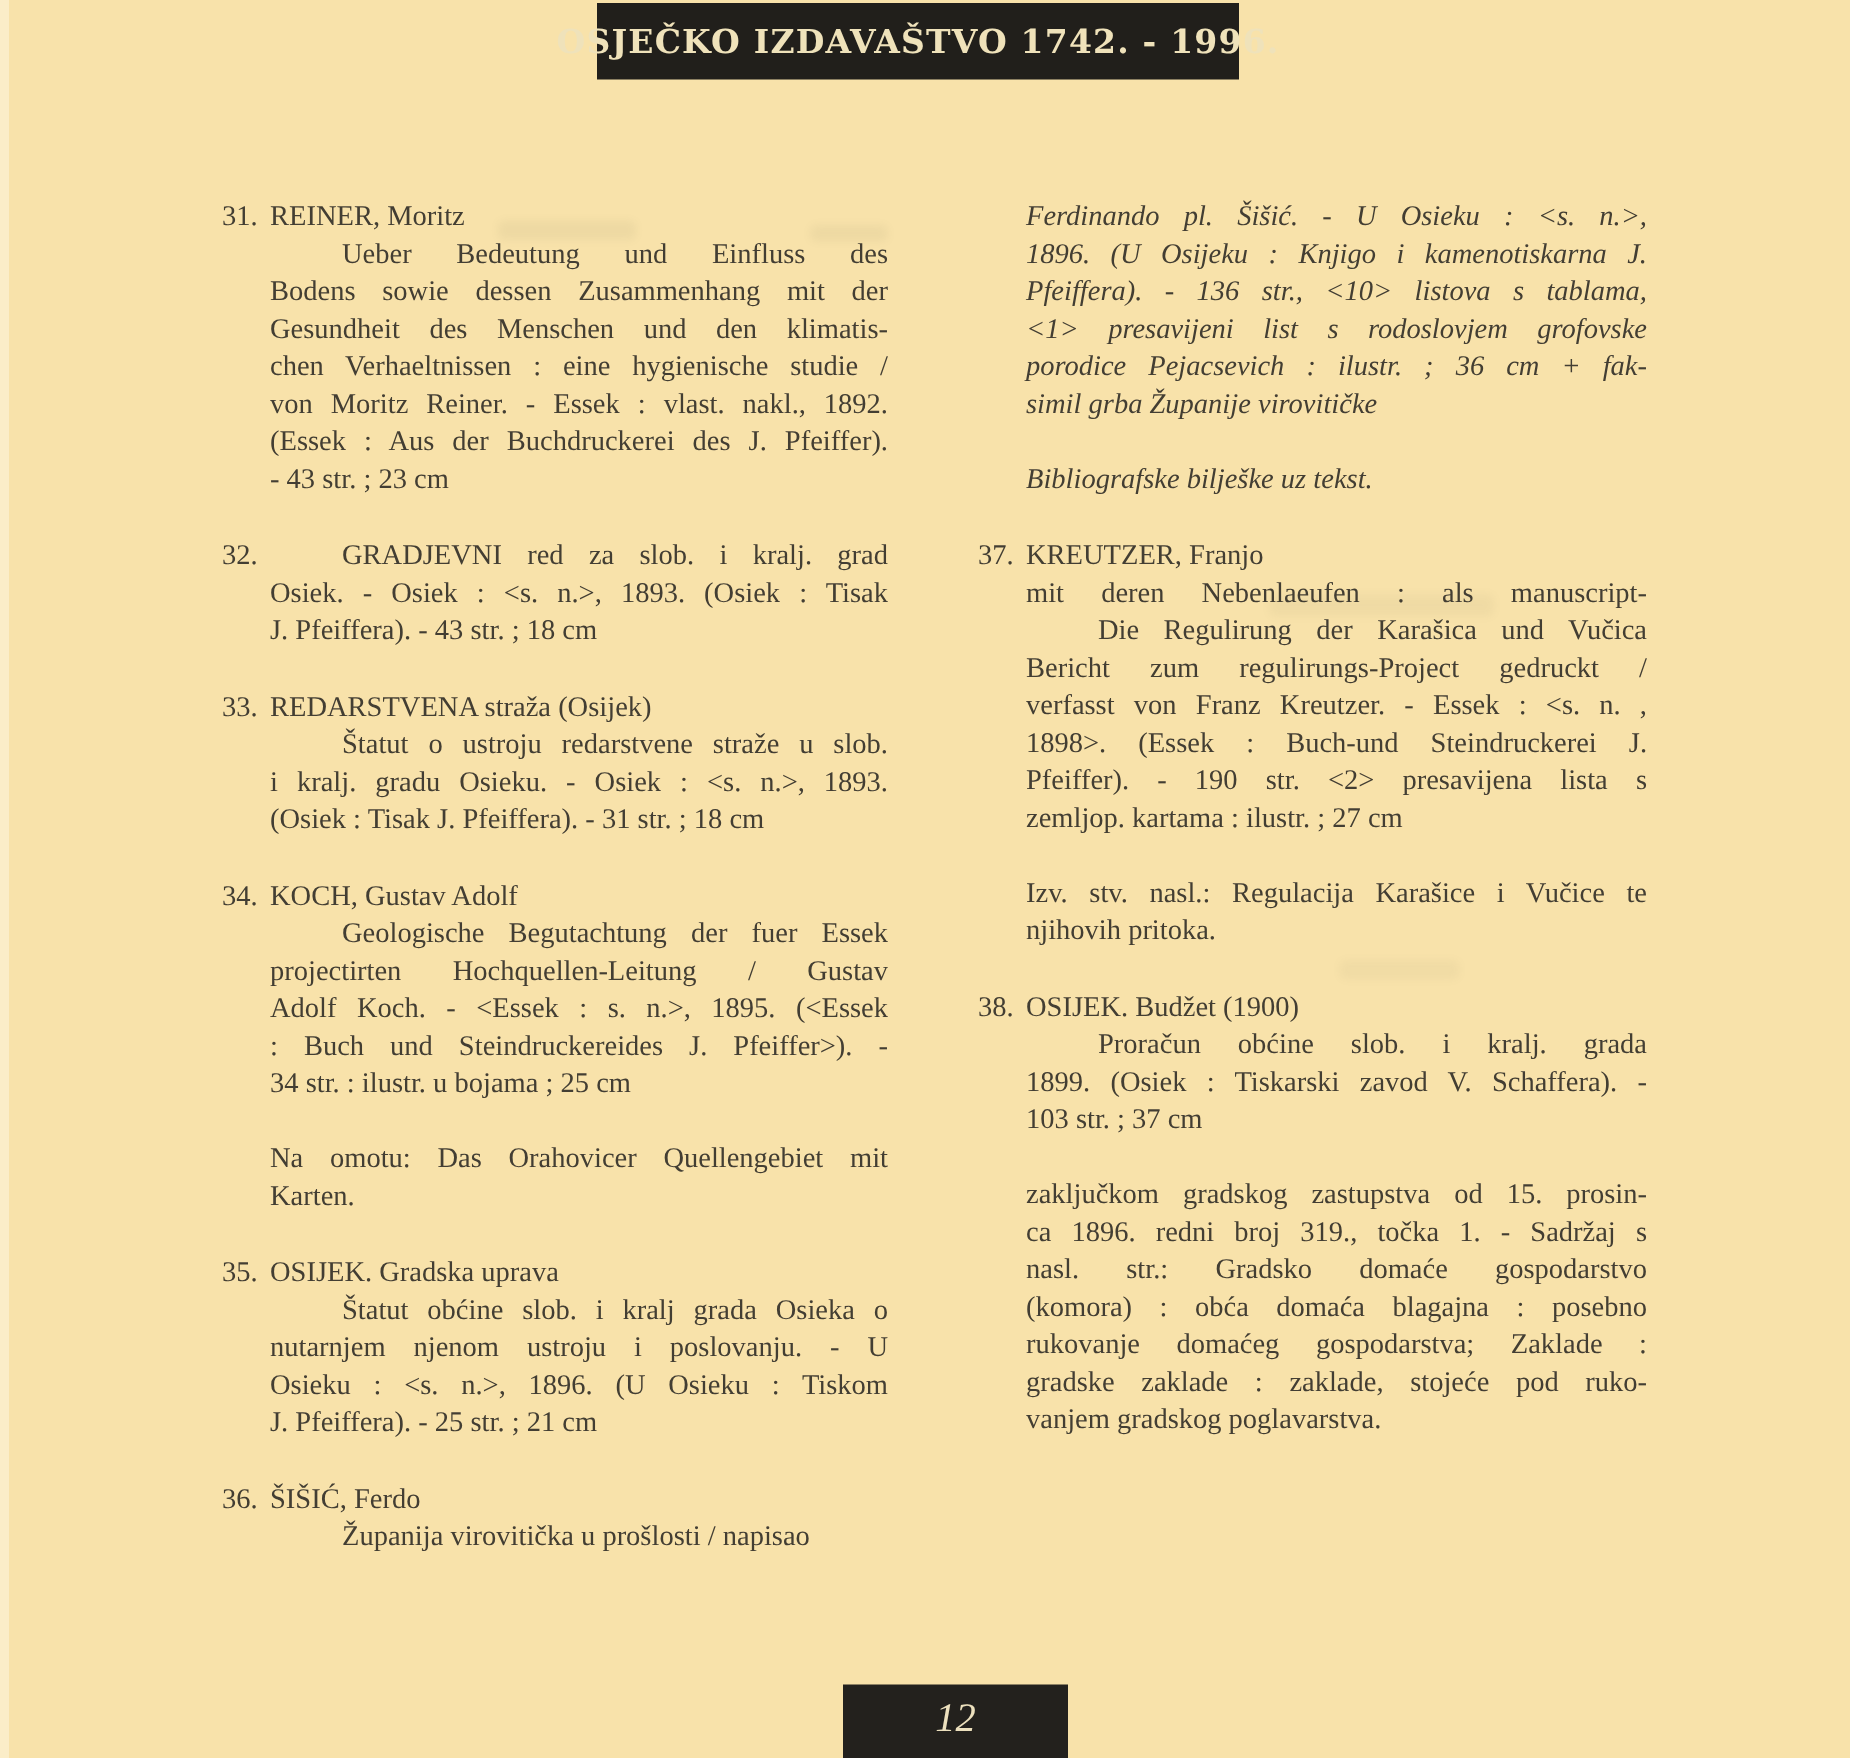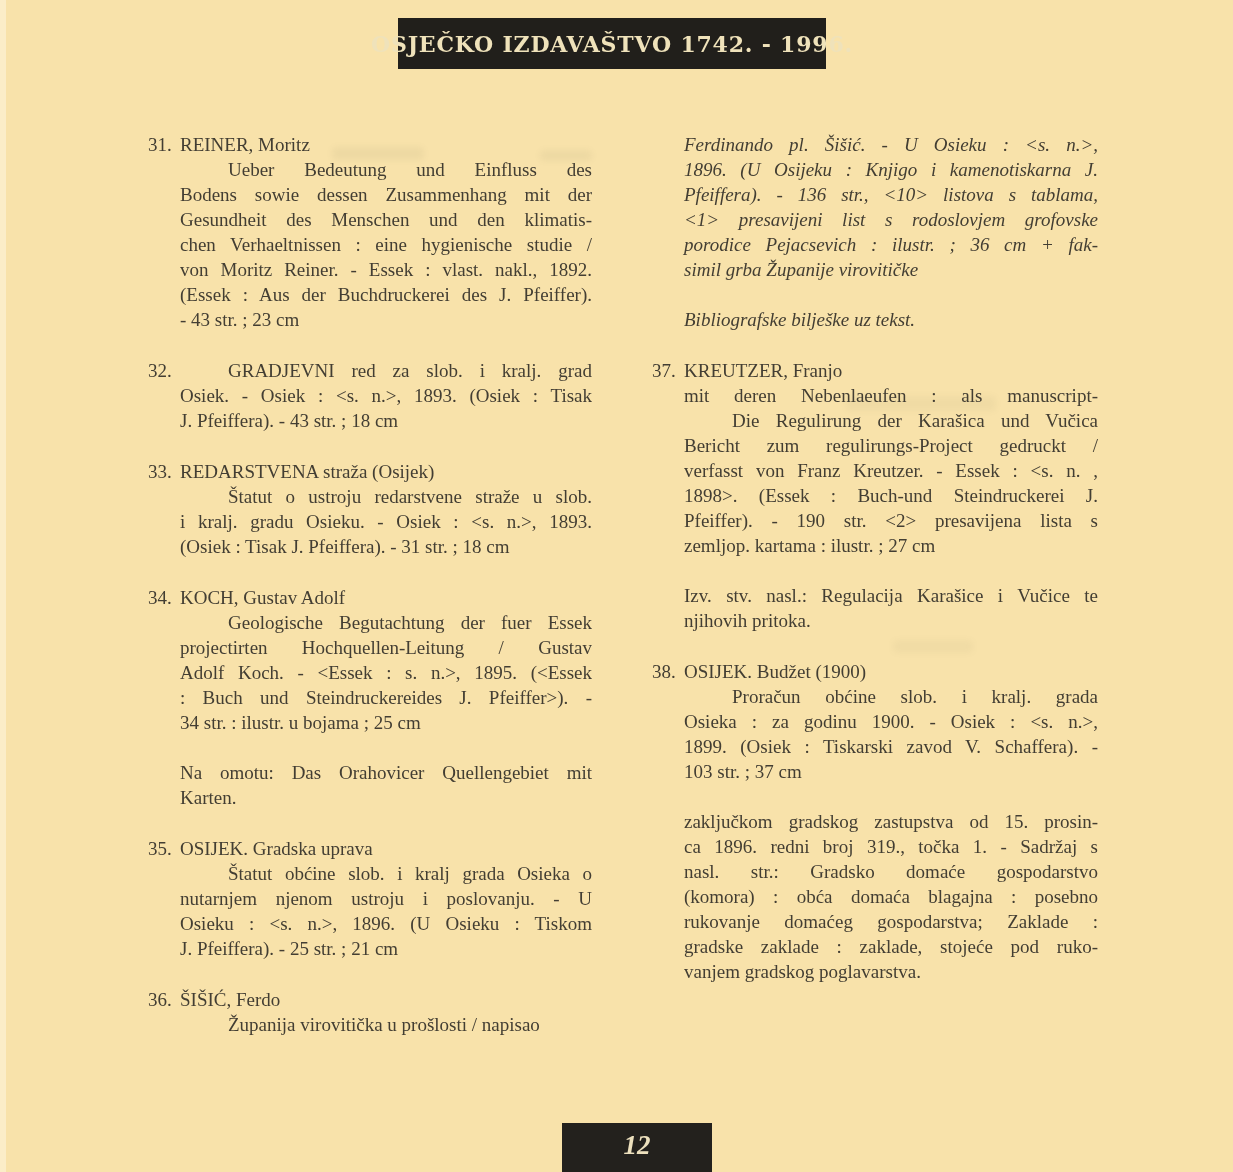--- a/index.html
+++ b/index.html
@@ -10,21 +10,21 @@
     overflow:hidden;
     font-family:"Liberation Serif","DejaVu Serif",serif;
     color:#433e33;
   }
   .page-edge{
     position:absolute;left:0;top:0;width:6px;height:1172px;
     background:#fbf0cf;opacity:.8;
   }
   
   .header-bar{
-    position:absolute;left:398px;top:18px;width:428px;height:51px;
+    position:absolute;left:398px;top:2px;width:428px;height:51px;
     background:#211f1b;
     display:flex;align-items:center;justify-content:center;
   }
   .header-bar .title{
     font-family:"DejaVu Serif","Liberation Serif",serif;
     font-weight:bold;font-size:22px;letter-spacing:.8px;
     color:#efe2ba;white-space:nowrap;
   }
   
   .col{position:absolute;top:132px;font-size:19px;line-height:25px;}
@@ -40,21 +40,21 @@
   .ln{min-height:25px;}
   .j{text-align:justify;text-align-last:justify;}
   .ind{padding-left:48px;}
   
   .footer-box{
     position:absolute;left:562px;top:1123px;width:150px;height:49px;
     background:#23211d;
     display:flex;align-items:center;justify-content:center;
   }
   .footer-box .pageno{
-    font-style:italic;font-weight:bold;font-size:27px;color:#ece0bd;
+    font-style:italic;font-weight:normal;font-size:27px;color:#ece0bd;
     padding-bottom:4px;
   }
   
   .bleed{position:absolute;background:#6d6a4a;opacity:.07;filter:blur(3px);border-radius:4px;}
   .bleed.b1{left:332px;top:147px;width:92px;height:13px;}
   .bleed.b2{left:540px;top:150px;width:52px;height:11px;}
   .bleed.b3{left:846px;top:396px;width:150px;height:15px;opacity:.055;}
   .bleed.b4{left:893px;top:640px;width:80px;height:13px;opacity:.05;}
 </style>
 </head>
@@ -176,21 +176,20 @@
           <div class="ln j">Izv. stv. nasl.: Regulacija Karašice i Vučice te</div>
           <div class="ln">njihovih pritoka.</div>
         </div>
     </div>
 
     <div class="entry">
       <span class="num">38.</span>
       <div class="heading">OSIJEK. Budžet (1900)</div>
       <div class="entry-body">
           <div class="ln j ind">Proračun obćine slob. i kralj. grada</div>
-          <div class="ln j">Osieka : za godinu 1900. - Osiek : &lt;s. n.&gt;,</div>
           <div class="ln j">1899. (Osiek : Tiskarski zavod V. Schaffera). -</div>
           <div class="ln">103 str. ; 37 cm</div>
         </div>
       <div class="note">
           <div class="ln j">zaključkom gradskog zastupstva od 15. prosin-</div>
           <div class="ln j">ca 1896. redni broj 319., točka 1. - Sadržaj s</div>
           <div class="ln j">nasl. str.: Gradsko domaće gospodarstvo</div>
           <div class="ln j">(komora) : obća domaća blagajna : posebno</div>
           <div class="ln j">rukovanje domaćeg gospodarstva; Zaklade :</div>
           <div class="ln j">gradske zaklade : zaklade, stojeće pod ruko-</div>

